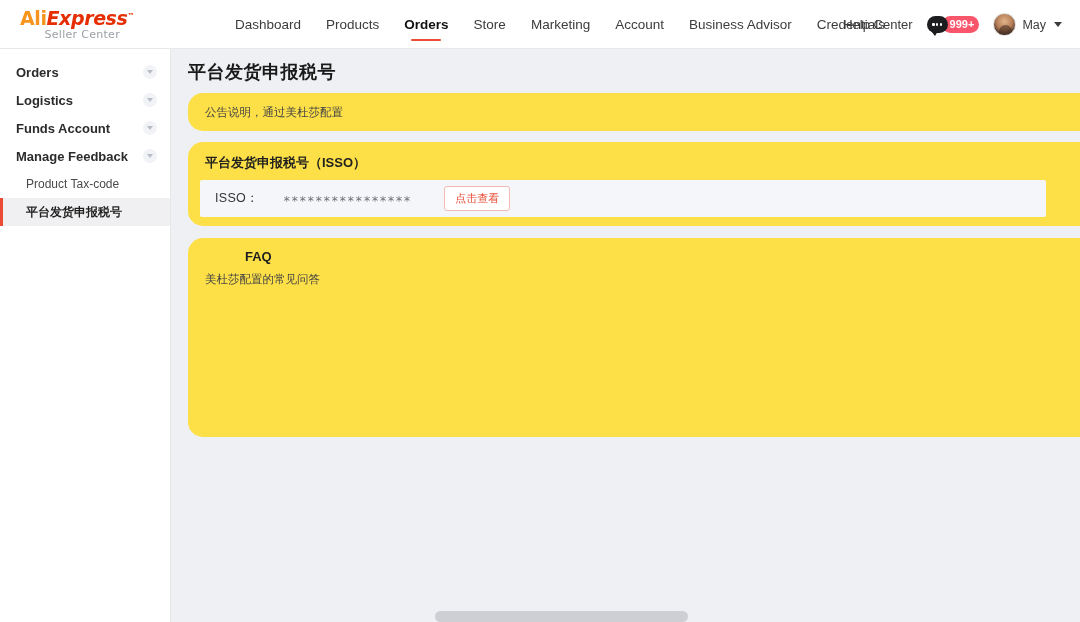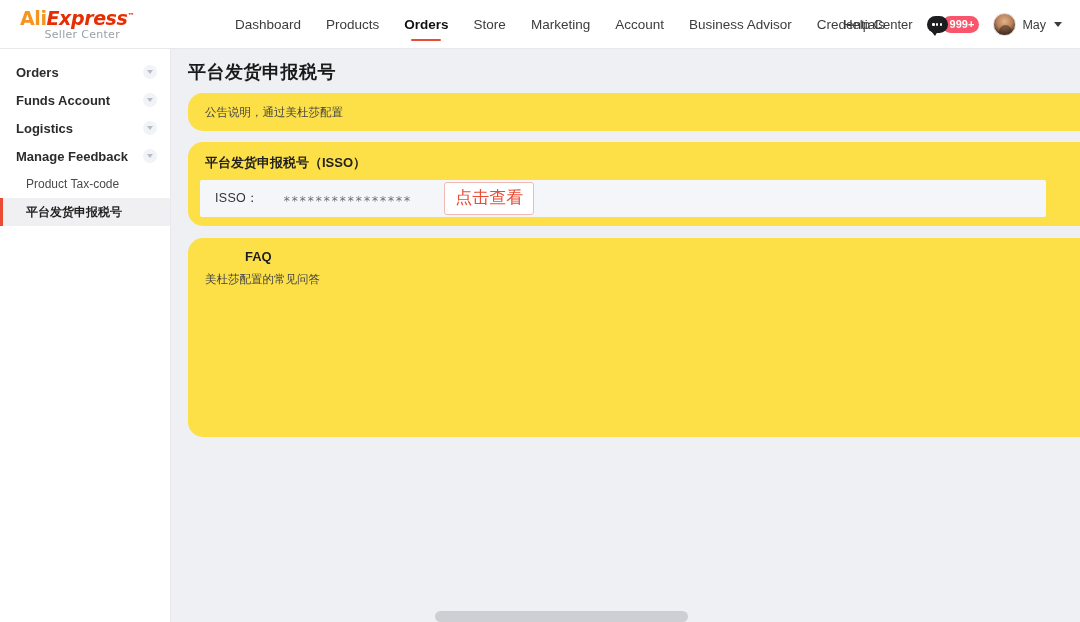--- a/index.html
+++ b/index.html
@@ -190,21 +190,21 @@
   .isso-value {
     font-size: 12.5px; color: #6b6f76; letter-spacing: 0.5px;
     font-family: "DejaVu Sans Mono", monospace;
     position: relative; top: 2px;
   }
   .view-btn {
     margin-left: 9px;
     background: #ffffff;
     border: 1px solid #f3b9b3;
     color: #e94b35;
-    font-size: 17px;
+    font-size: 11px;
     padding: 4px 10px;
     border-radius: 3px;
     cursor: pointer;
     font-family: "Liberation Sans", sans-serif;
     line-height: 1.3;
   }
   .card-faq { top: 189px; height: 199px; }
   .faq-title {
     position: absolute; left: 17px; top: 11px;
     font-size: 13px; font-weight: bold; color: #1f1f1f; padding-left: 40px;
@@ -271,28 +271,28 @@
   <div class="sidebar">
 
     <div class="side-group" style="top:0;margin-top:9px;">
       <span class="lbl">Orders</span>
       <span class="side-arrow">
           <i></i>
         </span>
     </div>
 
     <div class="side-group">
-      <span class="lbl">Funds Account</span>
+      <span class="lbl">Logistics</span>
       <span class="side-arrow">
           <i></i>
         </span>
     </div>
 
     <div class="side-group">
-      <span class="lbl">Logistics</span>
+      <span class="lbl">Funds Account</span>
       <span class="side-arrow">
           <i></i>
         </span>
     </div>
 
     <div class="side-group">
       <span class="lbl">Manage Feedback</span>
       <span class="side-arrow">
           <i></i>
         </span>

